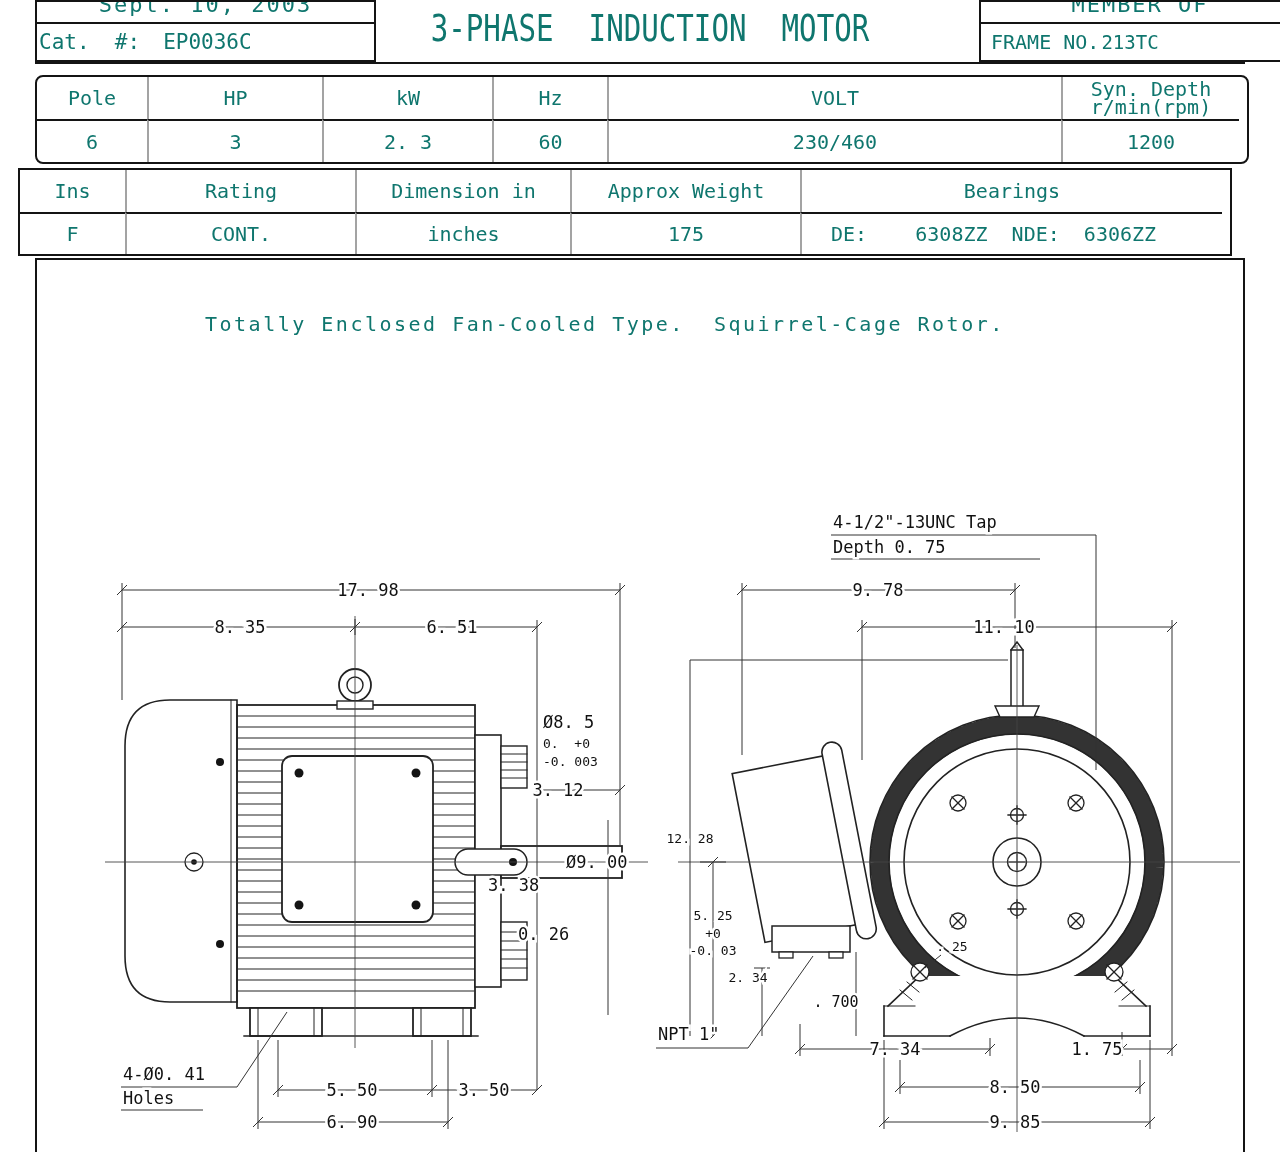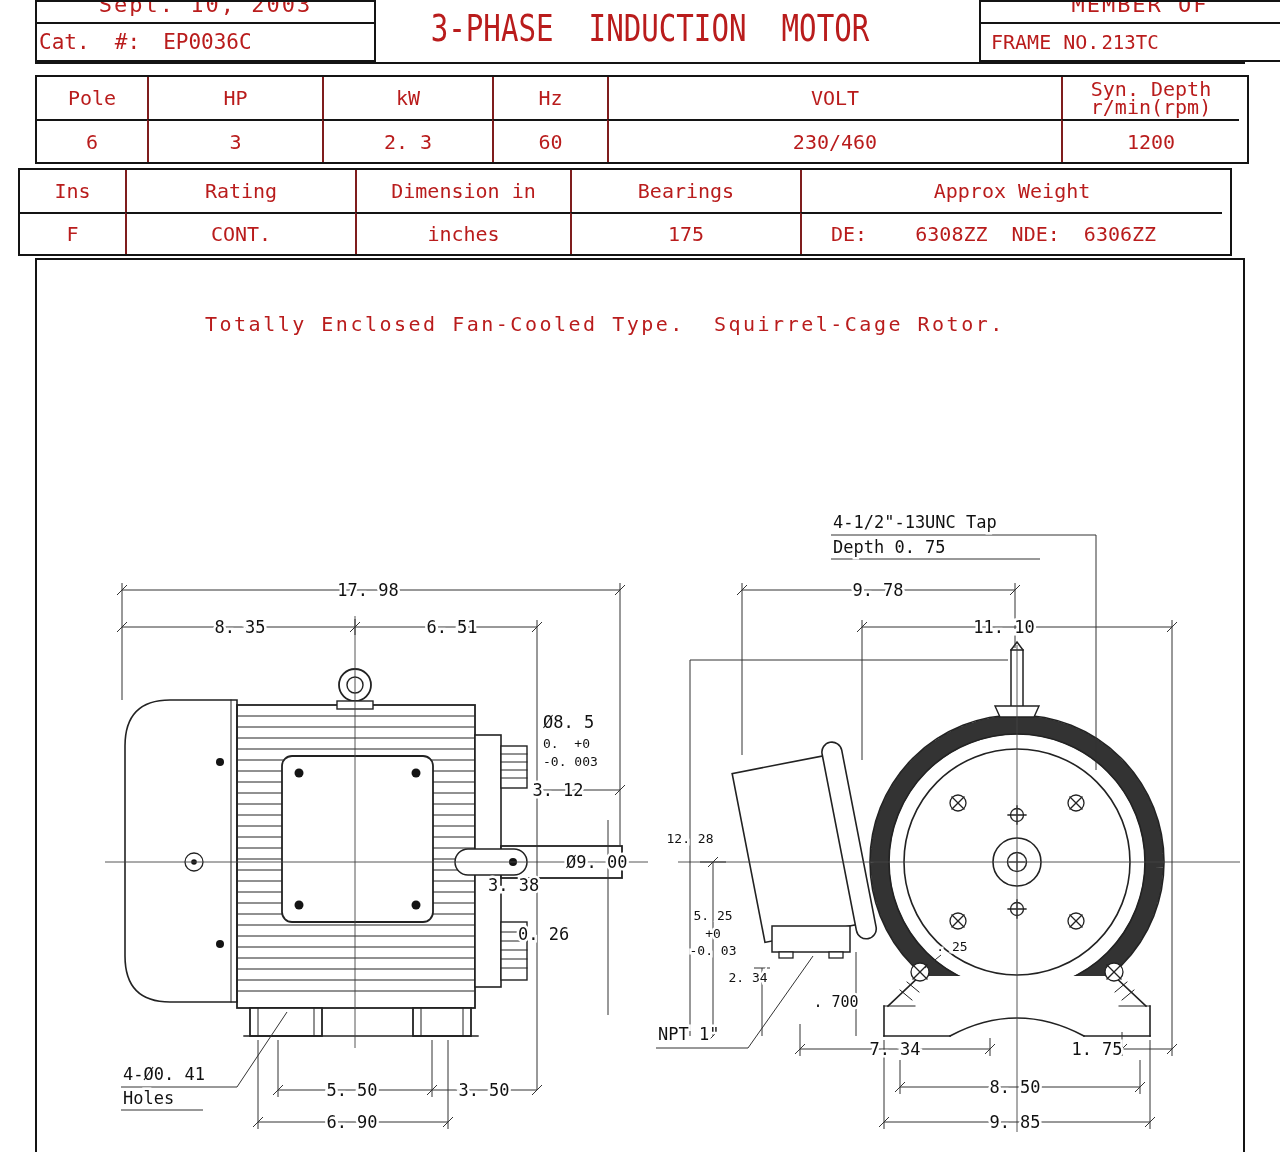--- a/index.html
+++ b/index.html
@@ -1,35 +1,35 @@
 <!DOCTYPE html>
 <html><head>
 <meta charset="utf-8">
 <style>
   html,body{margin:0;padding:0;background:#fff;}
   .page{position:relative;width:1280px;height:1152px;background:#fff;overflow:hidden;
-        font-family:"DejaVu Sans Mono",monospace;color:#b91c1c;}
+        font-family:"DejaVu Sans Mono",monospace;color:#0f766e;}
   
   .box{position:absolute;border:2px solid #141414;background:#fff;}
   .box-row{overflow:hidden;display:flex;align-items:center;}
   .clipped{height:20px;border-bottom:2px solid #141414;justify-content:center;}
   .clipped span{margin-top:-16px;font-size:22px;letter-spacing:2px;white-space:pre;}
   .cat-row{height:36px;padding-left:2px;font-size:21px;white-space:pre;}
   .frame-row{height:36px;padding-left:10px;font-size:20px;white-space:pre;align-items:center;}
   .frame-row .fv{font-size:19px;margin-left:2px;}
   .main-title{position:absolute;left:376px;top:6px;width:548px;text-align:center;
       font-size:31px;white-space:pre;transform:scale(.94,1.22);transform-origin:center top;
       letter-spacing:0px;}
   .hline{position:absolute;background:#141414;}
   
   .tbl{position:absolute;display:grid;border:2.5px solid #141414;background:#fff;}
   .tbl>div{display:flex;align-items:center;justify-content:center;white-space:pre;
-           font-size:20px;border-left:2px solid #7f1d1d;border-top:2px solid #141414;}
+           font-size:20px;border-left:2px solid #a3a3a3;border-top:2px solid #141414;}
   .t1{left:35px;top:75px;width:1210px;grid-template-columns:110px 175px 170px 115px 454px 178px;
-      grid-template-rows:42px 43px;}
+      grid-template-rows:42px 43px;border-radius:8px;}
   .t1>div:nth-child(-n+6){border-top:none;}
   .t1>div:nth-child(1),.t1>div:nth-child(7){border-left:none;}
   .t2{left:18px;top:168px;width:1210px;grid-template-columns:105px 230px 215px 230px 422px;
       grid-template-rows:42px 42px;}
   .t2>div:nth-child(-n+5){border-top:none;}
   .t2>div:nth-child(1),.t2>div:nth-child(6){border-left:none;}
   .syn{flex-direction:column;font-size:16px;line-height:18px;}
   .bearings-val{justify-content:flex-start!important;padding-left:29px;}
   .desc{position:absolute;left:205px;top:312px;font-size:20px;letter-spacing:2.5px;white-space:pre;}
   
@@ -88,22 +88,22 @@
     <div>2. 3</div>
     <div>60</div>
     <div>230/460</div>
     <div>1200</div>
   </div>
 
   <div class="tbl t2">
     <div>Ins</div>
     <div>Rating</div>
     <div>Dimension in</div>
+    <div>Approx Weight</div>
     <div>Bearings</div>
-    <div>Approx Weight</div>
     <div>F</div>
     <div>CONT.</div>
     <div>inches</div>
     <div>175</div>
     <div class="bearings-val">DE:    6308ZZ  NDE:  6306ZZ</div>
   </div>
 
   <div class="hline" style="left:35px;top:258px;width:1210px;height:2px;"></div>
   <div class="hline" style="left:35px;top:258px;width:2px;height:894px;"></div>
   <div class="hline" style="left:1243px;top:258px;width:2px;height:894px;"></div>

